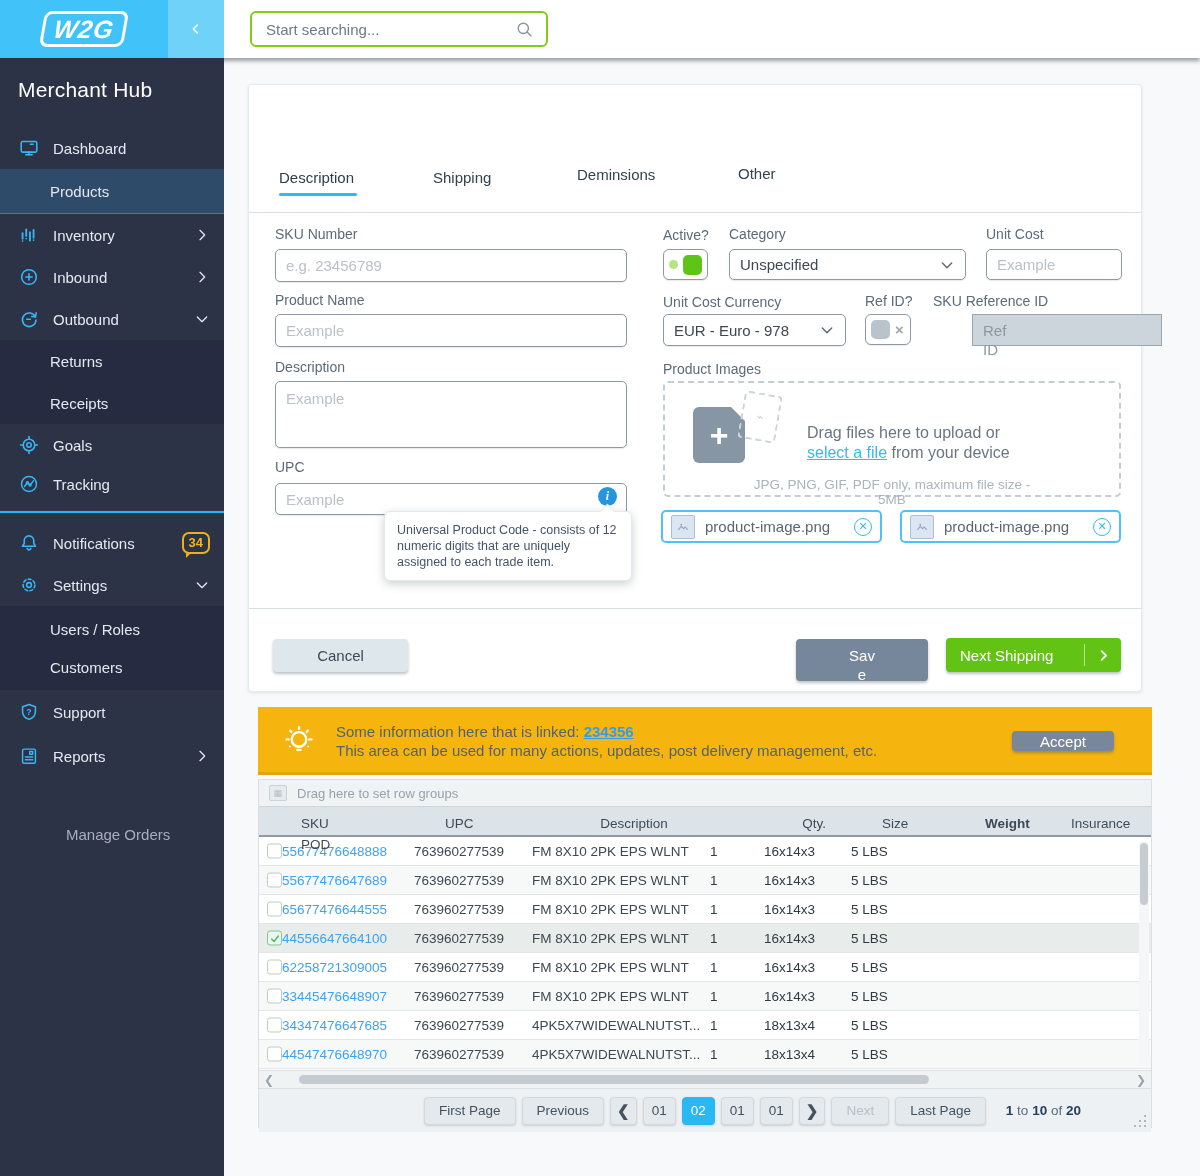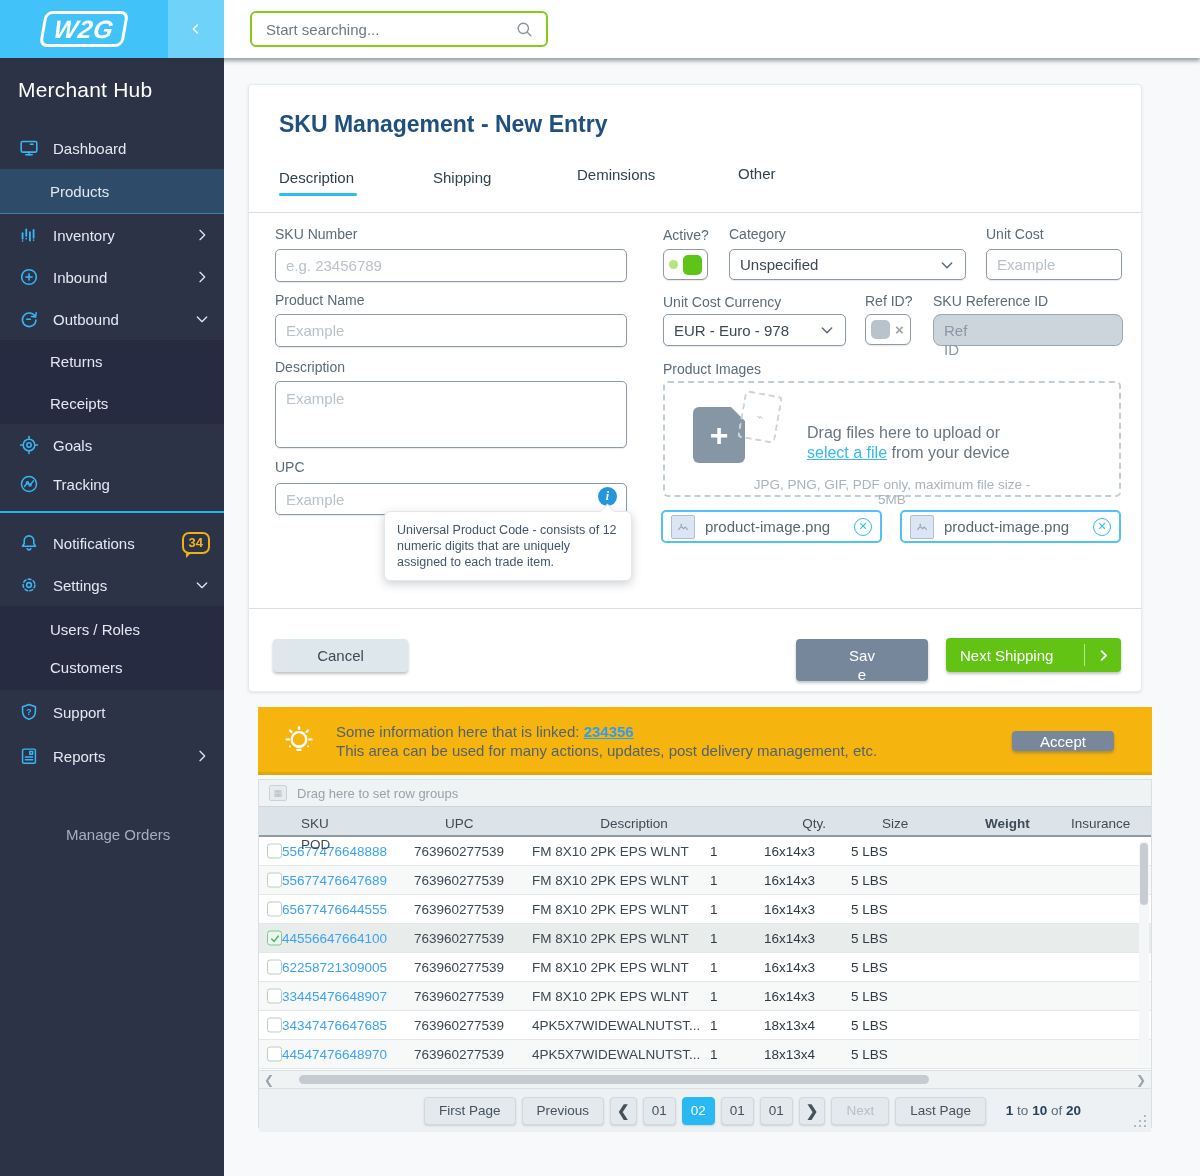--- a/index.html
+++ b/index.html
@@ -64,22 +64,22 @@
   .selectbox .val{flex:1;font-size:15px;color:#3d4852;}
   .selectbox .chev{color:#5b6b79;}
 
   .toggle{position:absolute;border:1px solid #8d9aa5;border-radius:6px;background:#fff;box-sizing:border-box;
           display:flex;align-items:center;padding:0 5px;cursor:pointer;gap:5px;box-shadow:0 1px 1px rgba(160,170,180,.25);}
   .tg-dot{width:9px;height:9px;border-radius:50%;background:#b5e57d;}
   .tg-square-on{width:20px;height:20px;border-radius:5px;background:#5ec417;}
   .tg-square-off{width:19px;height:19px;border-radius:5px;background:#b9c3cc;}
   .tg-x{color:#9aa6b0;font-size:15px;font-weight:bold;line-height:1;}
 
-  .ref-disabled{position:absolute;background:#ccd5dc;border:1px solid #9aa6b0;border-radius:8px;box-sizing:border-box;
-                padding:6px 0 0 10px;overflow:visible;}
+  .ref-disabled{position:absolute;background:#ccd5dc;border:1px solid #9aa6b0;border-radius:0;box-sizing:border-box;
+                padding:6px 0 0 10px;overflow:visible;margin-left:39px;}
   .ref-disabled .txt{display:block;width:34px;font-size:15px;color:#8a97a4;line-height:19px;word-break:keep-all;}
 
   .info-icon{position:absolute;width:19px;height:19px;border-radius:50%;background:#2596dd;color:#fff;
              font-size:12px;font-weight:bold;display:flex;align-items:center;justify-content:center;
              font-family:"Liberation Serif",serif;font-style:italic;cursor:pointer;}
   .tooltip{position:absolute;background:#fff;border:1px solid #e2e8ec;border-radius:6px;
            box-shadow:0 3px 10px rgba(90,100,110,.3);padding:10px 12px;width:222px;font-size:12.5px;
            line-height:16px;color:#42556b;z-index:20;}
   .tooltip:before{content:"";position:absolute;right:18px;top:-6px;width:10px;height:10px;background:#fff;
                   transform:rotate(45deg);border-left:1px solid #e2e8ec;border-top:1px solid #e2e8ec;}
@@ -350,21 +350,20 @@
         </svg>
     </div>
 
     <div class="manage-orders">Manage Orders</div>
   </div>
 </div>
 
 <div class="content">
 
   <div class="card">
-    <div class="card-title">SKU Management - New Entry</div>
 
     <div class="tab active" style="left:30px;top:84px;">Description</div>
     <div class="tab" style="left:184px;top:84px;">Shipping</div>
     <div class="tab" style="left:328px;top:81px;">Deminsions</div>
     <div class="tab" style="left:489px;top:80px;">Other</div>
     <div class="tab-underline"></div>
     <div class="tabs-border"></div>
 
     <div class="flabel" style="left:26px;top:141px;">SKU Number</div>
     <input class="finput" style="left: 26px; top: 164px; width: 352px; height: 33px;" placeholder="e.g. 23456789">

